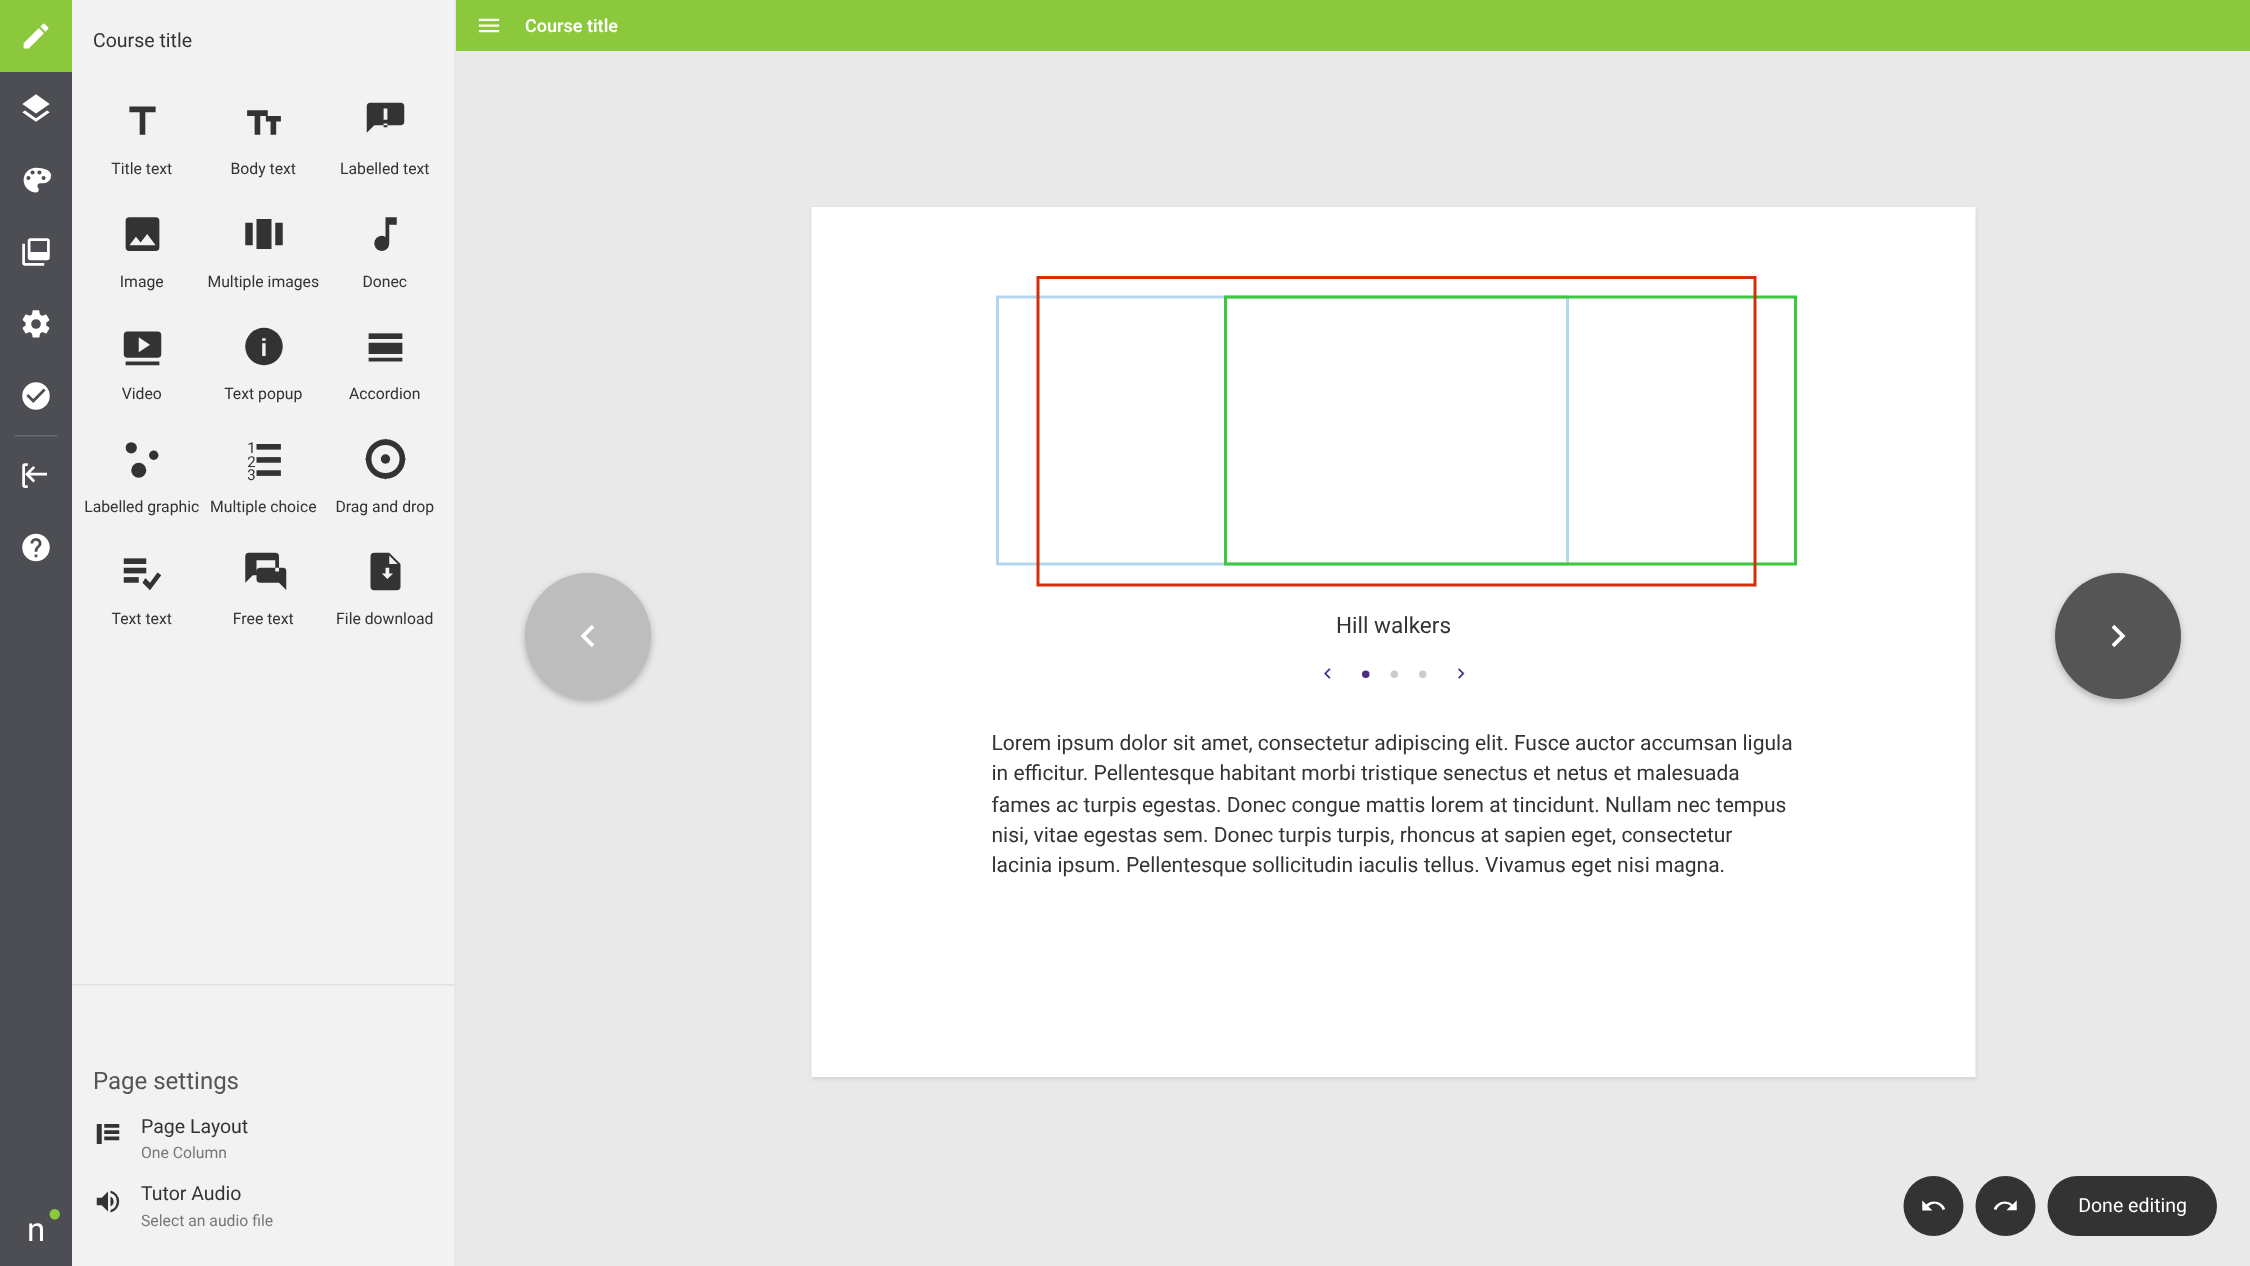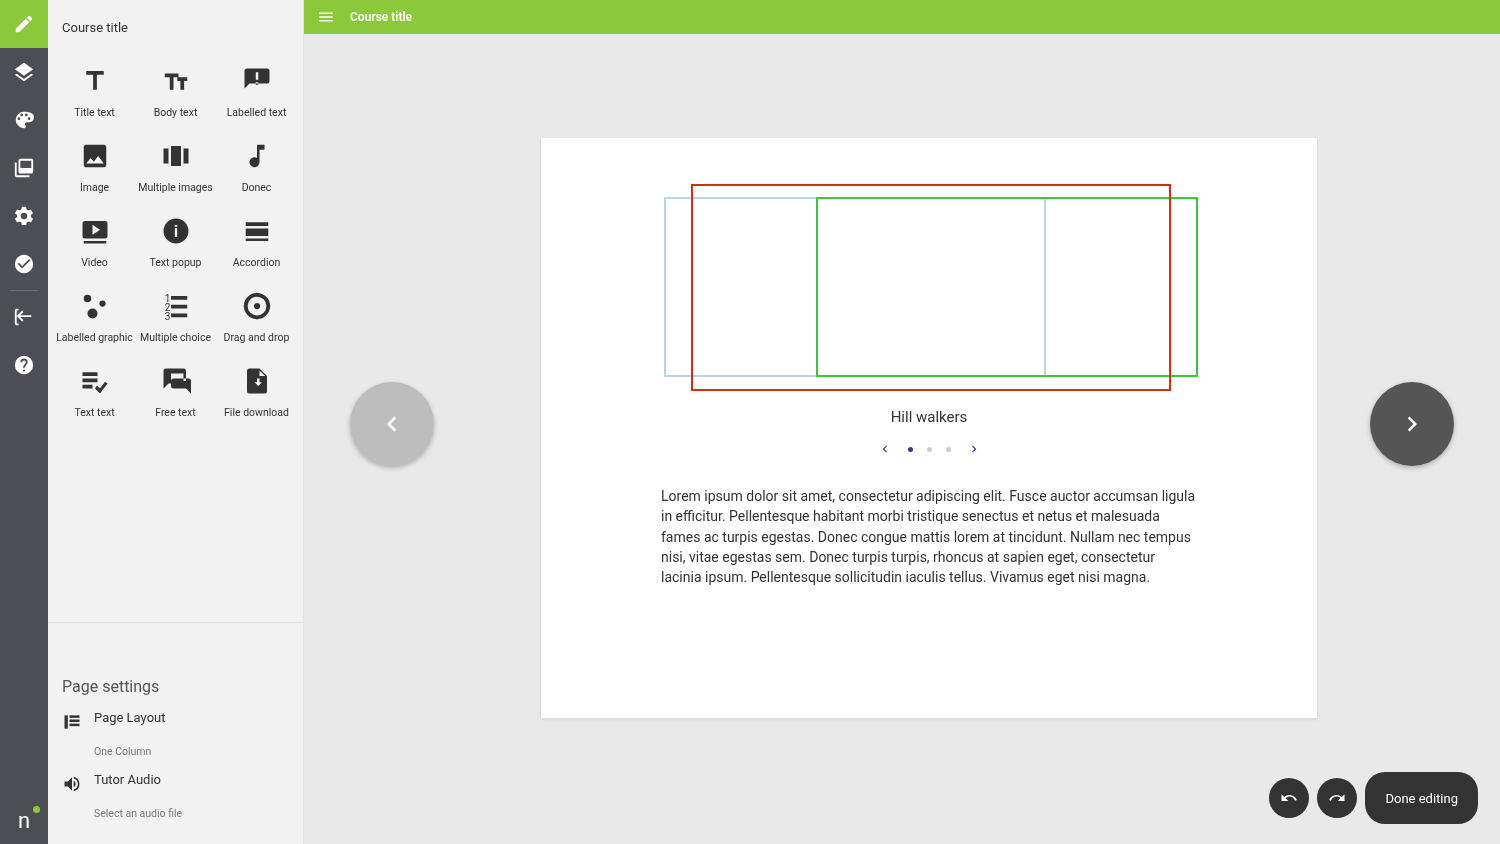--- a/index.html
+++ b/index.html
@@ -35,21 +35,21 @@
 .content-item { display: flex; flex-direction: column; align-items: center; cursor: pointer; }
 .content-item .ci-icon { width: 34px; height: 34px; display: flex; align-items: center; justify-content: center; }
 .content-item .ci-icon svg { width: 30px; height: 30px; fill: #333; }
 .content-item .ci-label { margin-top: 8px; font-size: 10.5px; color: #333; text-align: center; }
 
 .sidebar-bottom { margin-top: auto; border-top: 1px solid #e0e0e0; padding: 18px 14px 10px; }
 .settings-title { font-size: 16px; color: #555; margin-bottom: 14px; margin-top: 36px; }
 .settings-row { display: flex; align-items: flex-start; gap: 12px; margin-bottom: 14px; cursor: pointer; }
 .settings-row .sr-icon { width: 20px; height: 20px; flex: 0 0 20px; display: flex; align-items: center; justify-content: center; margin-top: 2px; }
 .settings-row .sr-icon svg { width: 20px; height: 20px; fill: #333; }
-.settings-row .sr-text { display: flex; flex-direction: column; gap: 17px; }
+.settings-row .sr-text { display: flex; flex-direction: column; }
 .settings-row .sr-text .sr-title { font-size: 13px; color: #333; }
 .settings-row .sr-text .sr-sub { font-size: 10.5px; color: #777; margin-top: 3px; }
 
 
 .topbar {
   position: absolute; left: 304px; right: 0; top: 0; height: 34px;
   background: #8cc83c; display: flex; align-items: center; padding: 0 12px; gap: 14px;
 }
 .topbar .hamburger { width: 20px; height: 20px; display: flex; align-items: center; justify-content: center; cursor: pointer; }
 .topbar .hamburger svg { width: 18px; height: 18px; fill: #fff; }
@@ -84,21 +84,21 @@
   display: flex; align-items: center; justify-content: center;
   box-shadow: 0 2px 5px rgba(0,0,0,0.25);
 }
 .nav-circle svg { width: 30px; height: 30px; fill: #fff; }
 .nav-prev { left: 46px; top: 348px; background: #bdbdbd; cursor: not-allowed; }
 .nav-next { right: 46px; top: 348px; background: #555; cursor: pointer; }
 
 .footer-controls { position: absolute; right: 22px; bottom: 20px; display: flex; gap: 8px; align-items: center; }
 .fc-circle { width: 40px; height: 40px; border-radius: 50%; background: #333; display: flex; align-items: center; justify-content: center; cursor: pointer; }
 .fc-circle svg { width: 18px; height: 18px; fill: #fff; }
-.fc-pill { height: 52px; border-radius: 20px; background: #333; color: #fff; font-size: 13px; display: flex; align-items: center; padding: 0 20px; cursor: pointer; }
+.fc-pill { height: 40px; border-radius: 20px; background: #333; color: #fff; font-size: 13px; display: flex; align-items: center; padding: 0 20px; cursor: pointer; }
 </style>
 </head>
 <body>
 
 <div class="rail">
   <div class="rail-item active">
     <svg viewBox="0 0 24 24">
         <path d="M3 17.25V21h3.75L17.81 9.94l-3.75-3.75L3 17.25zM20.71 7.04a1 1 0 0 0 0-1.41l-2.34-2.34a1 1 0 0 0-1.41 0l-1.83 1.83 3.75 3.75 1.83-1.83z"></path>
       </svg>
   </div>

